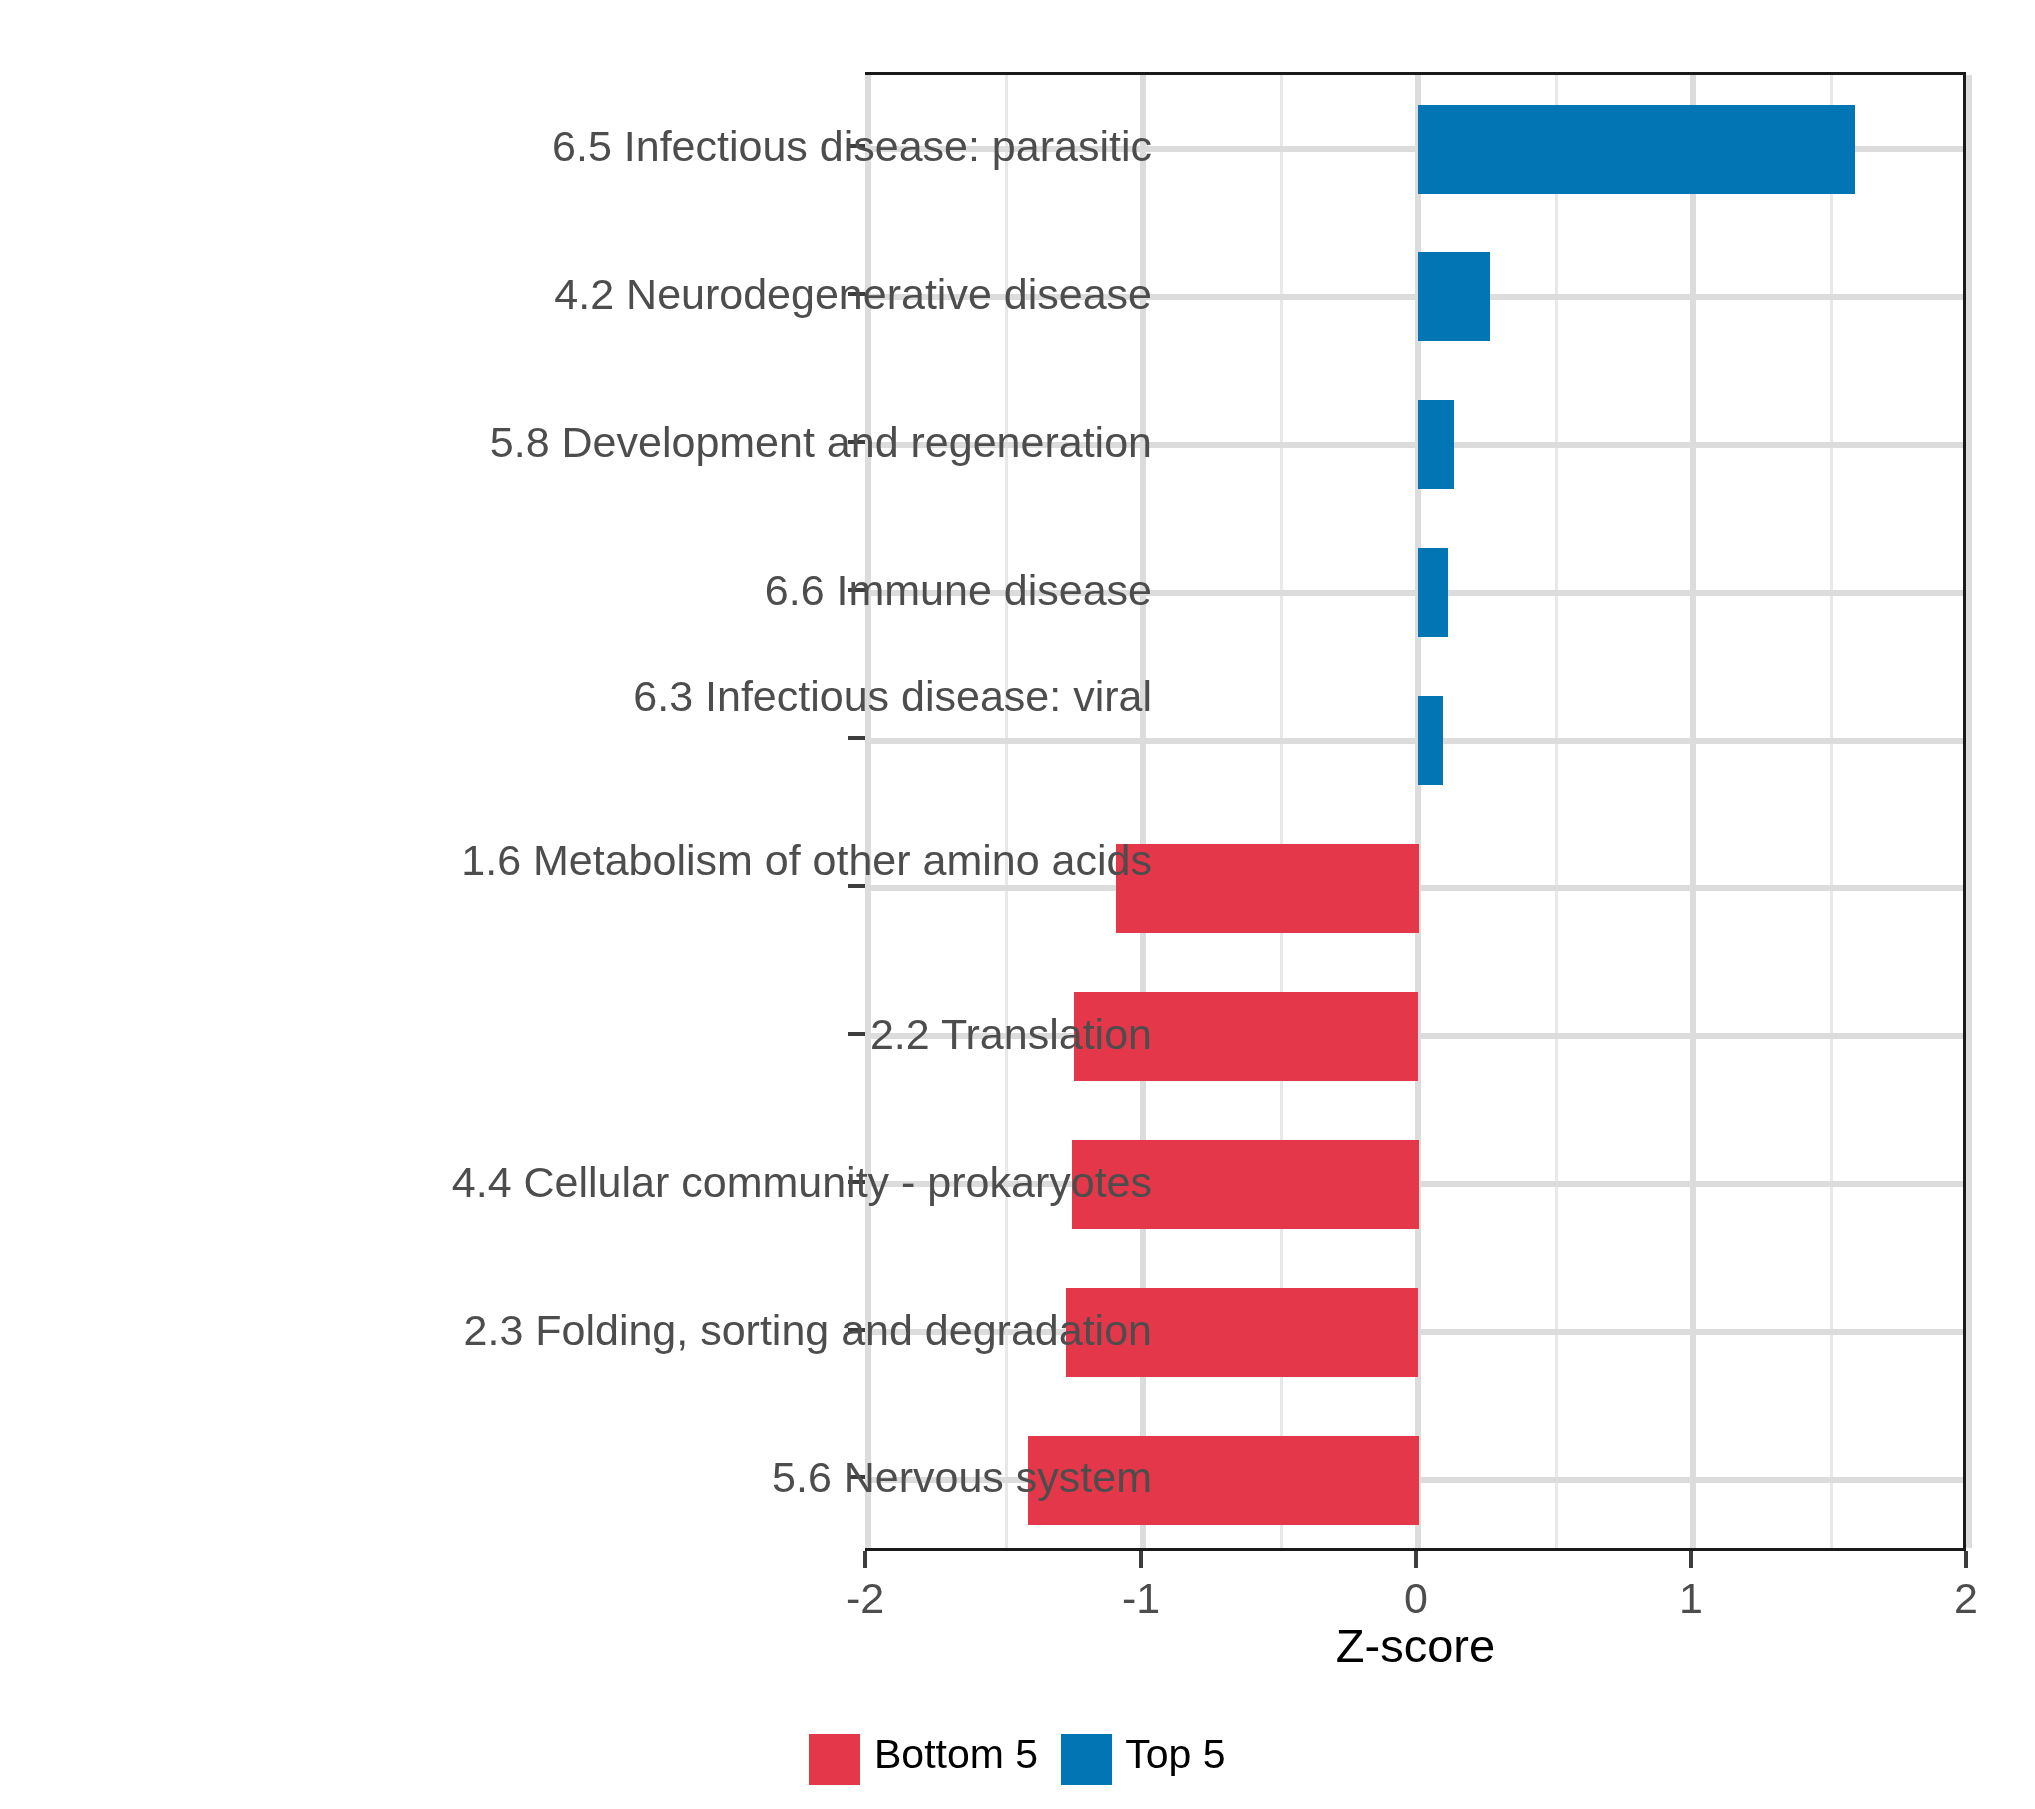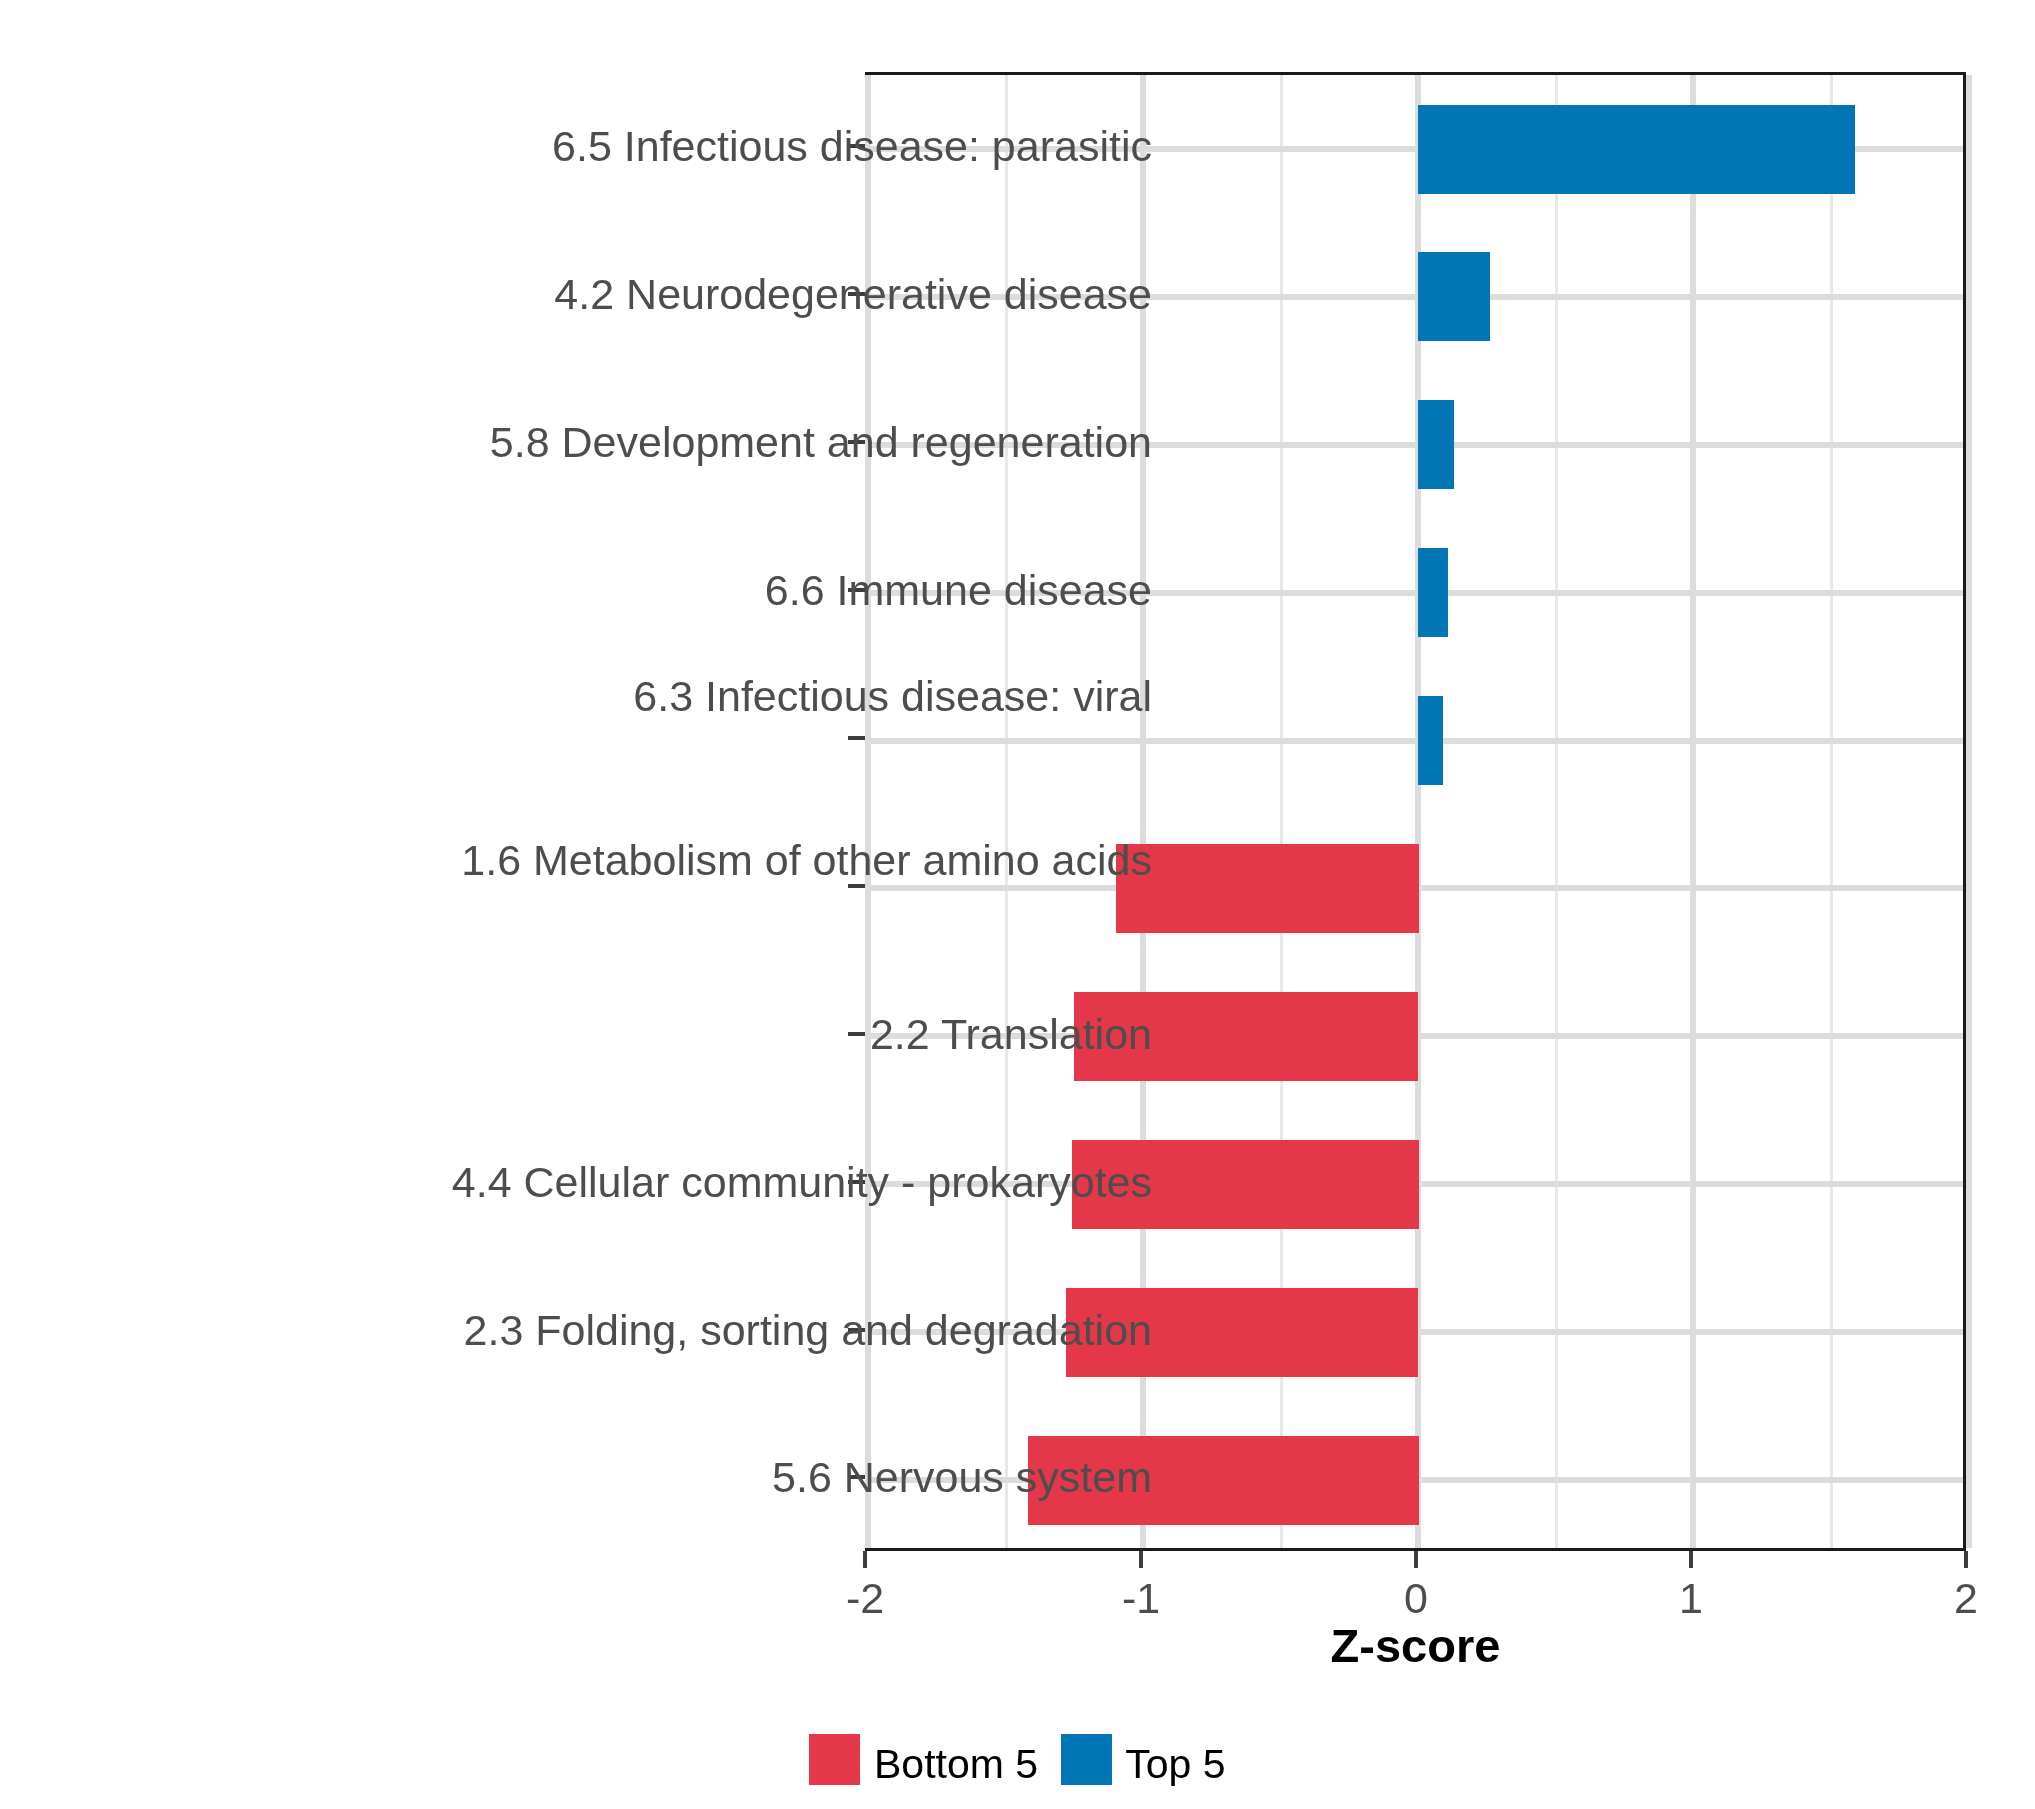--- a/index.html
+++ b/index.html
@@ -103,39 +103,39 @@
     white-space: nowrap;
     line-height: 1;
   }
   .axis-title {
     position: absolute;
     top: 1622px;
     left: 865px;
     width: 1101px;
     text-align: center;
     font-size: 47px;
-    font-weight: bold;
+    font-weight: normal;
     color: #000000;
     line-height: 1;
   }
 
   
   .legend {
     position: absolute;
     top: 1734px;
     left: 0;
     width: 2035px;
     display: flex;
     justify-content: center;
     align-items: center;
     gap: 22.6px;
   }
   .legend-item {
     display: flex;
-    align-items: flex-end;
+    align-items: flex-start;
     gap: 13.6px;
   }
   .legend-swatch {
     width: 51px;
     height: 51px;
     display: block;
   }
   .legend-label {
     font-size: 41px;
     color: #000000;

